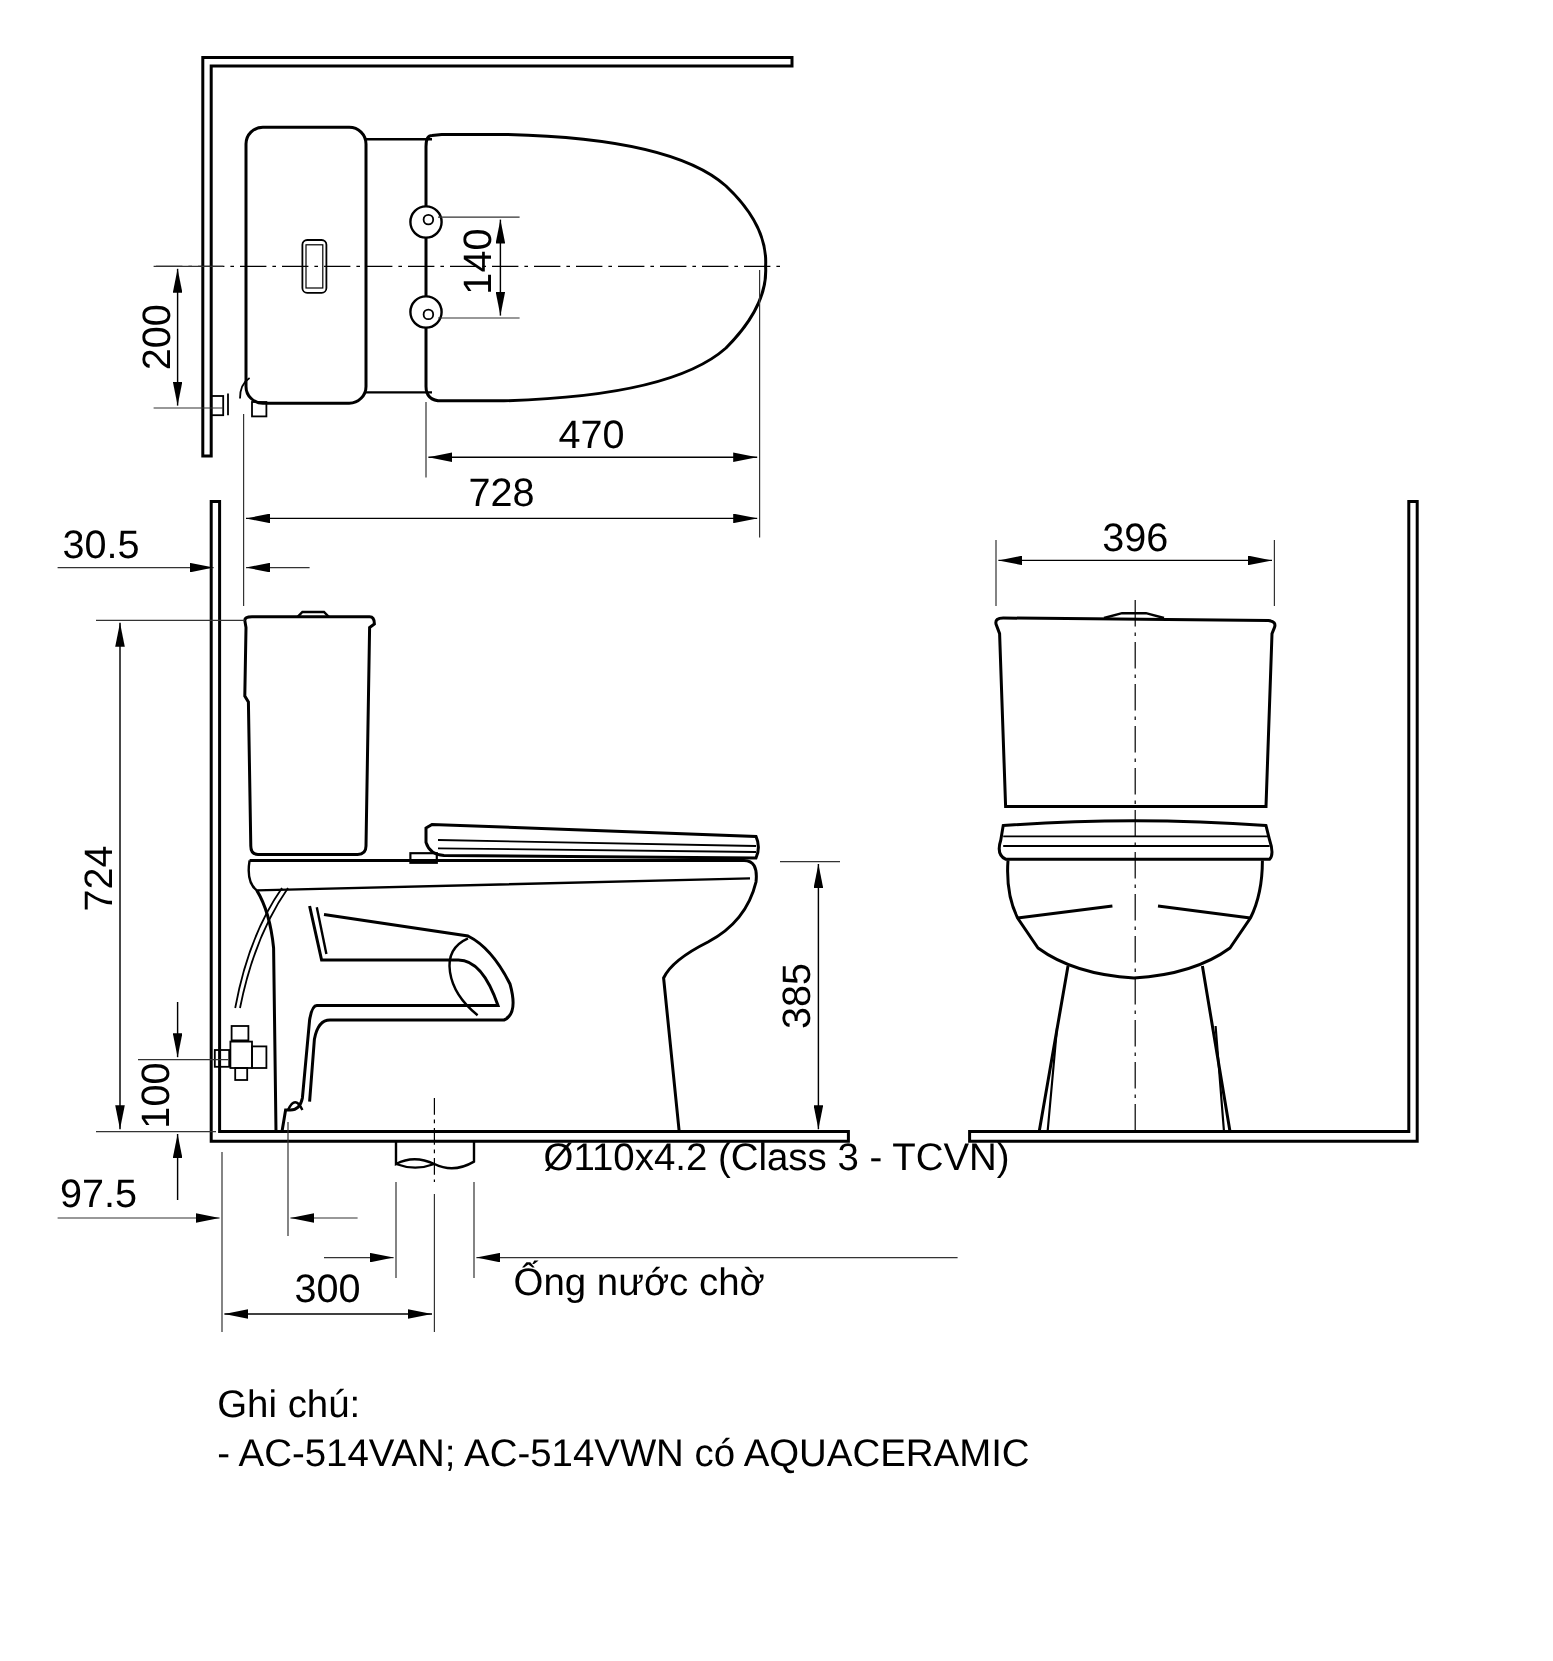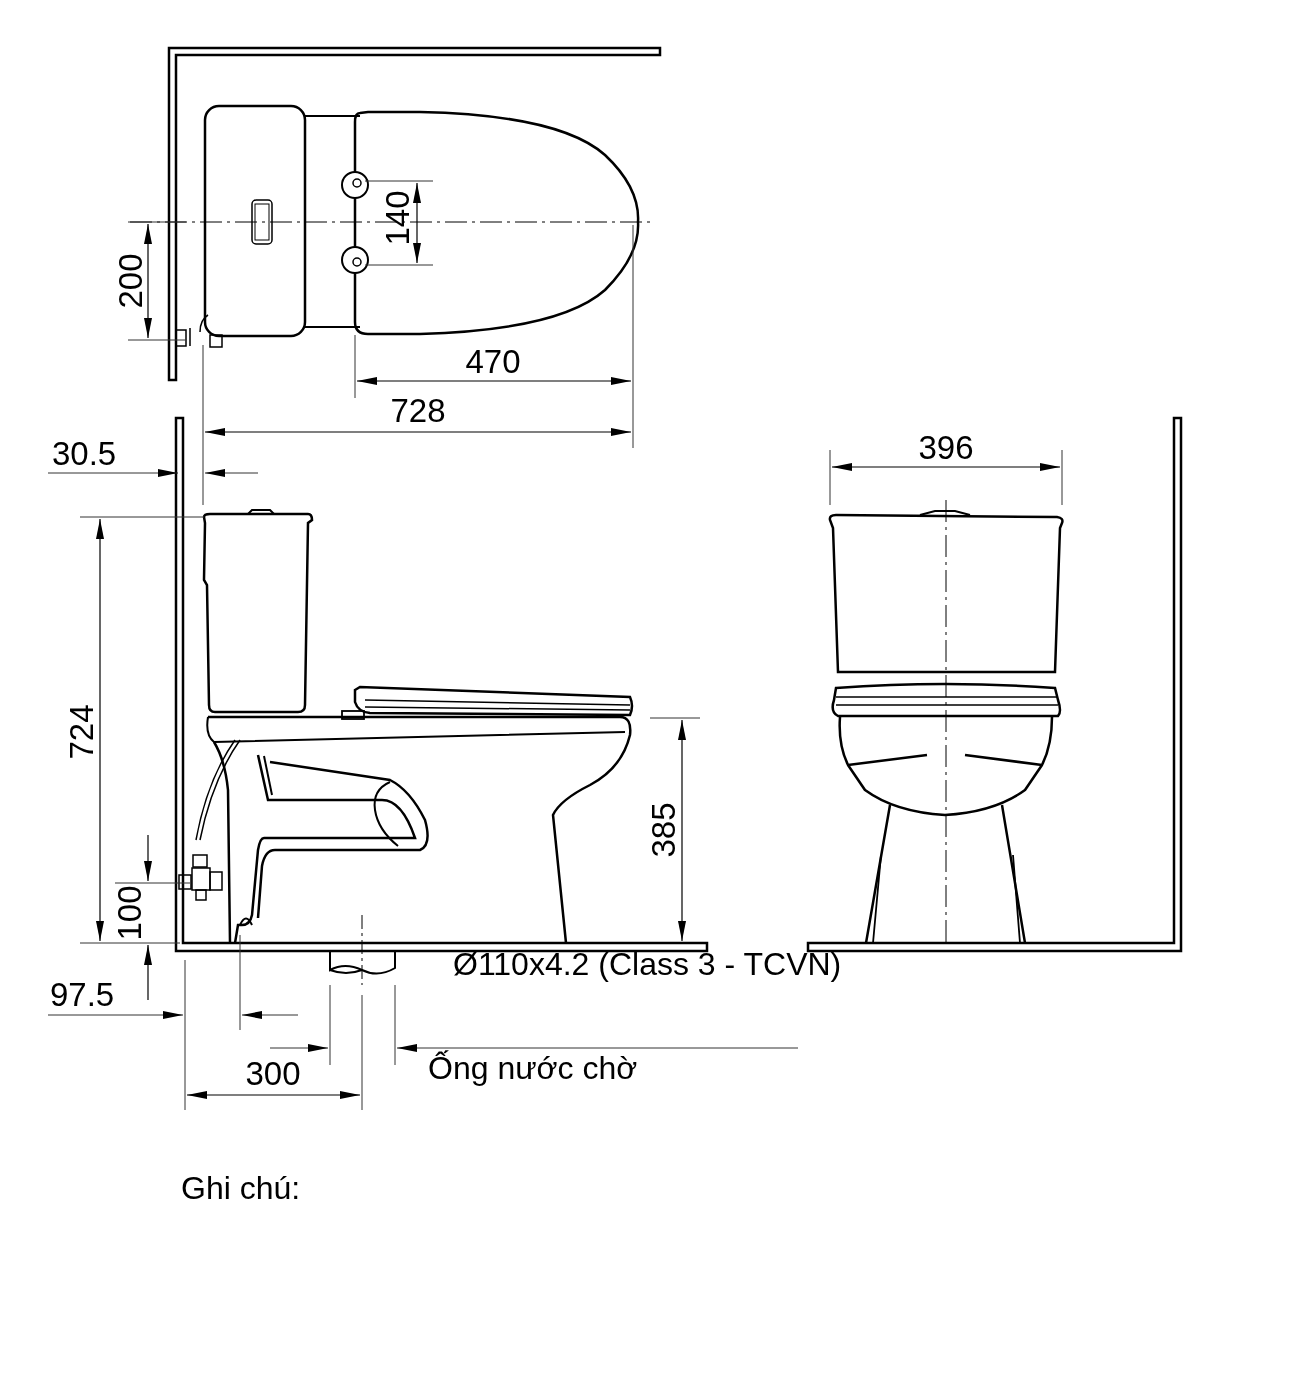--- a/index.html
+++ b/index.html
@@ -1,20 +1,20 @@
 <!DOCTYPE html>
 <html><head>
 <meta charset="utf-8">
 <style>
   html, body { margin: 0; padding: 0; background: #ffffff; }
   body { width: 1294px; height: 1384px; position: relative; overflow: hidden; font-family: "Liberation Sans", sans-serif; }
   svg.drawing { position: absolute; left: 0; top: 0; width: 1294px; height: 1384px; }
   .dimtxt { font-family: "Liberation Sans", sans-serif; font-size: 33px; fill: #000; }
   .notes { position: absolute; left: 181px; top: 1150px; font-family: "Liberation Sans", sans-serif; font-size: 32px; line-height: 41px; color: #000; }
-  .notes div { white-space: pre; margin-top: 18px; }
+  .notes div { white-space: pre; }
   .pipe-label { position: absolute; font-family: "Liberation Sans", sans-serif; font-size: 32px; color: #000; white-space: pre; }
 </style>
 </head>
 <body>
 
 <svg class="drawing" viewBox="0 0 1294 1384" xmlns="http://www.w3.org/2000/svg">
   <defs>
     <marker id="arr" viewBox="0 0 20 8" refX="20" refY="4" markerWidth="20" markerHeight="8" orient="auto-start-reverse" markerUnits="userSpaceOnUse">
       <path d="M0,0 L20,4 L0,8 z" fill="#000"></path>
     </marker>
@@ -150,13 +150,14 @@
     <path d="M832,467 L1060,467" stroke-width="1.2" marker-start="url(#arr)" marker-end="url(#arr)"></path>
   </g>
   <text class="dimtxt" x="946" y="459" text-anchor="middle"><tspan>396</tspan></text>
 </svg>
 
 <div class="pipe-label" style="left:428px; top:946px;margin-left:25px;">Ø110x4.2 (Class 3 - TCVN)</div>
 <div class="pipe-label" style="left:428px; top:1050px;">Ống nước chờ</div>
 
 <div class="notes">
   <div>Ghi chú:</div>
+  <div>- AC-514VAN; AC-514VWN có AQUACERAMIC</div>
 </div>
 
 </body></html>

